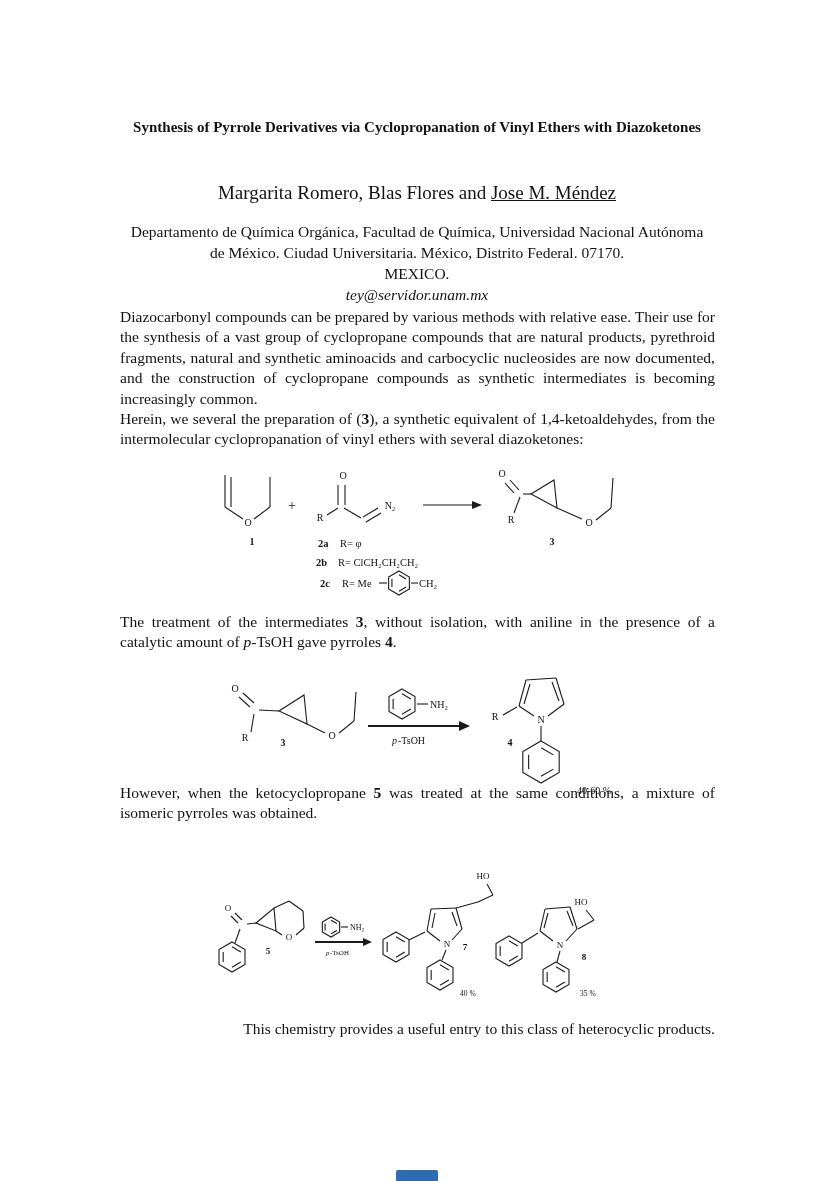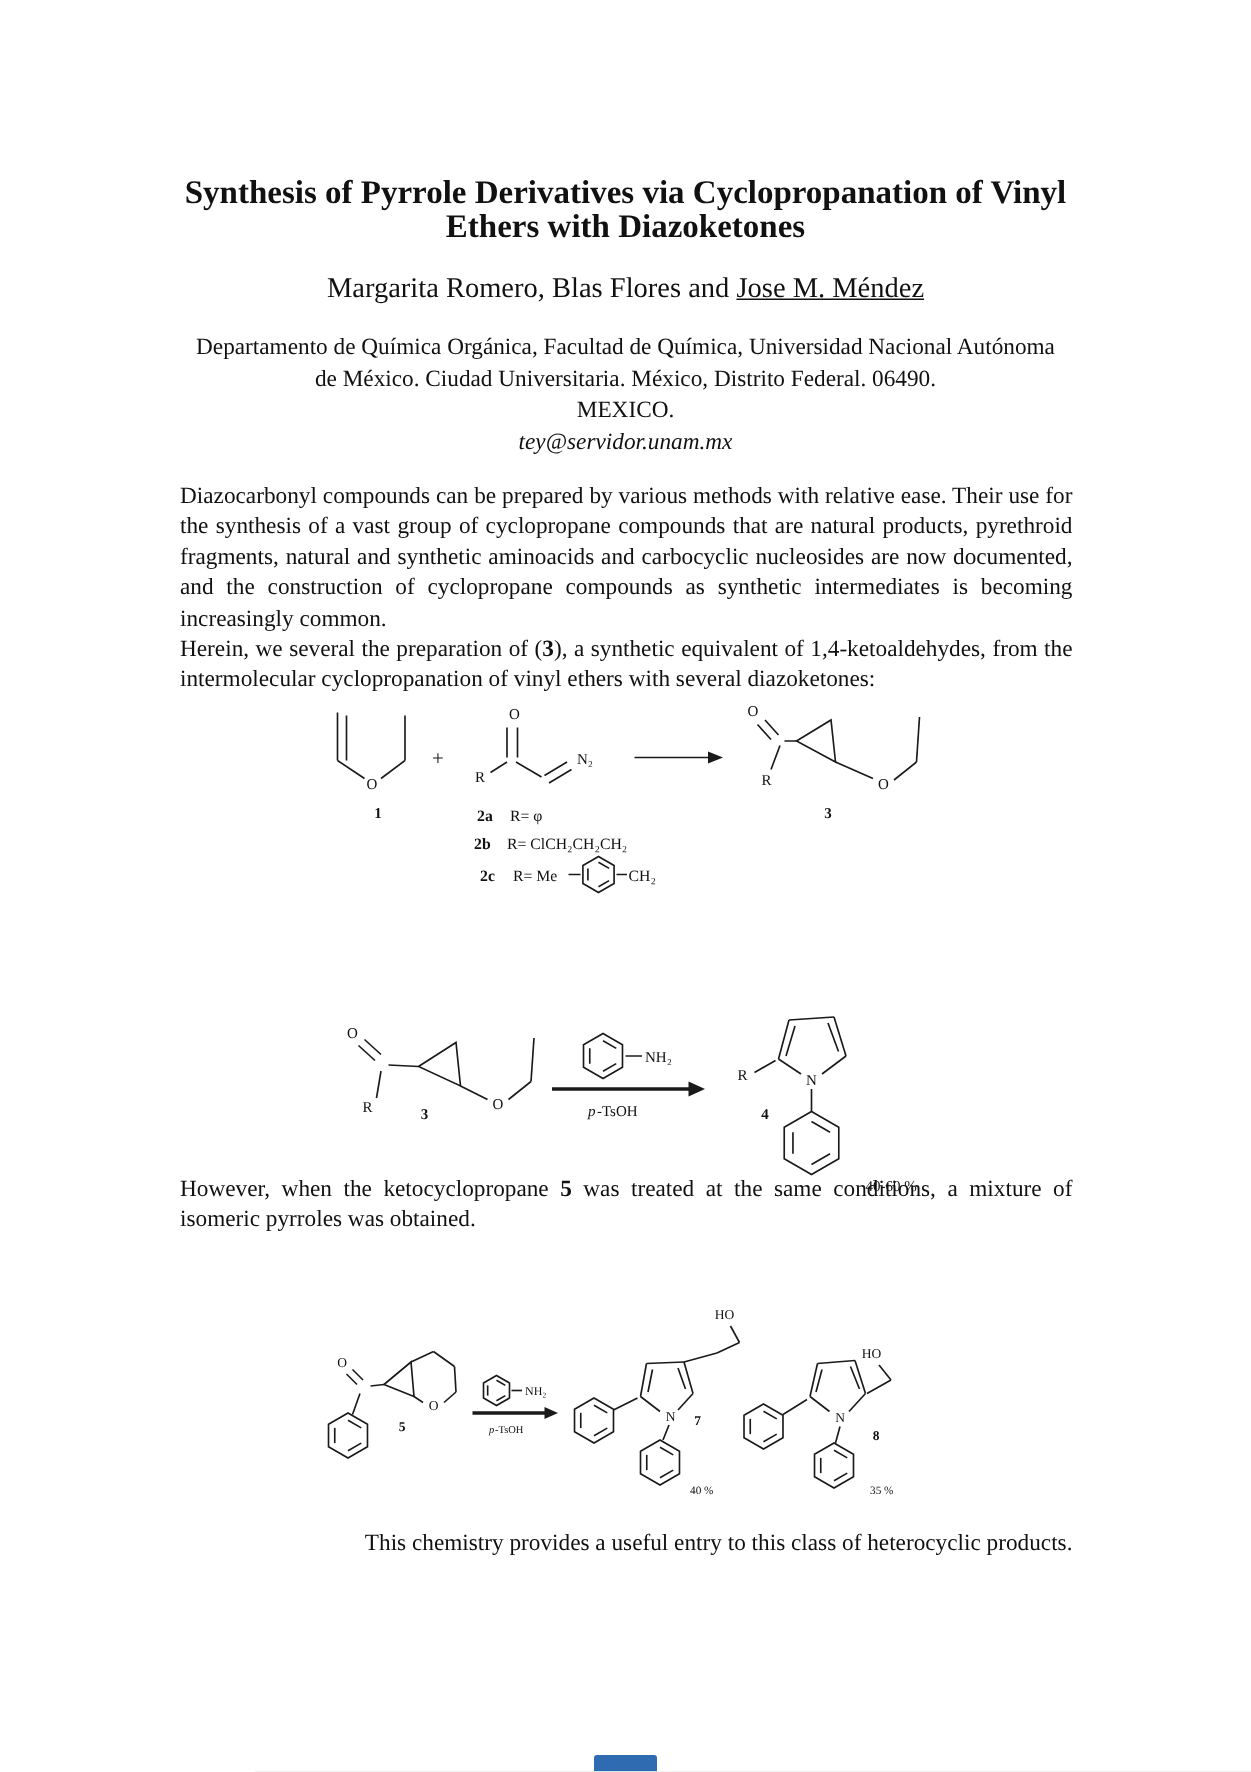--- a/index.html
+++ b/index.html
@@ -4,37 +4,37 @@
 <style>
   html,body { margin:0; padding:0; background:#e8e8e8; }
   .page {
     position:relative; width:834px; height:1181px; margin:0 auto;
     background:#ffffff; color:#111;
     font-family:"Liberation Serif","DejaVu Serif",serif;
     overflow:hidden;
   }
   .title {
     position:absolute; top:116px; left:110px; width:614px; margin:0;
-    text-align:center; font-size:22px; line-height:23px; font-weight:bold;
+    text-align:center; font-size:15px; line-height:23px; font-weight:bold;
   }
   .authors {
     position:absolute; top:182px; left:110px; width:614px;
     text-align:center; font-size:19px;
   }
   .u { text-decoration:underline; }
   .affil-block {
     position:absolute; top:221px; left:122px; width:590px;
     text-align:center; font-size:15.5px; line-height:21px;
   }
   .email { font-style:italic;text-align:center; }
   .bodyblock {
     position:absolute; left:120px; width:595px;
     font-size:15.5px; line-height:20.4px;
   }
-  .bb1 { top:321px; }
+  .bb1 { top:307px; }
   .bb3 { top:612px; }
   .bb4 { top:783px; }
   .bb5 { top:1019px; }
   p.just { text-align:justify; margin:0; }
   p.left { text-align:right; margin:0; }
   .it { font-style:italic; }
   .scheme { position:absolute; }
   .scheme1 { left:180px; top:461px; }
   .scheme2 { left:185px; top:664px; }
   .scheme3 { left:150px; top:864px; }
@@ -64,21 +64,21 @@
 </head>
 <body>
 
 <div class="page">
 
   <h1 class="title">Synthesis of Pyrrole Derivatives via Cyclopropanation of Vinyl Ethers with Diazoketones</h1>
 
   <div class="authors"><span>Margarita Romero, Blas Flores and </span><span class="u">Jose M. Méndez</span></div>
 
   <div class="affil-block">
-    <div>Departamento de Química Orgánica, Facultad de Química, Universidad Nacional Autónoma de México. Ciudad Universitaria. México, Distrito Federal. 06490.</div>
+    <div>Departamento de Química Orgánica, Facultad de Química, Universidad Nacional Autónoma de México. Ciudad Universitaria. México, Distrito Federal. 07170.</div>
     <div>MEXICO.</div>
     <div class="email">tey@servidor.unam.mx</div>
   </div>
 
   <div class="bodyblock bb1">
     <p class="just">Diazocarbonyl compounds can be prepared by various methods with relative ease. Their use for the synthesis of a vast group of cyclopropane compounds that are natural products, pyrethroid fragments, natural and synthetic aminoacids and carbocyclic nucleosides are now documented, and the construction of cyclopropane compounds as synthetic intermediates is becoming increasingly common.</p>
     <p class="just"><span>Herein, we several the preparation of (</span><b>3</b><span>), a synthetic equivalent of 1,4-ketoaldehydes, from the intermolecular cyclopropanation of vinyl ethers with several diazoketones:</span></p>
   </div>
 
   <div class="scheme scheme1">
@@ -140,20 +140,23 @@
         <polygon class="bond" points="351,33 374,19 377,47"></polygon>
         <line x1="377" y1="47" x2="402" y2="58"></line>
         <text class="atom" x="409" y="65">O</text>
         <line x1="416" y1="59" x2="431" y2="47"></line>
         <line x1="431" y1="47" x2="433" y2="17"></line>
         <text class="num" x="372" y="84">3</text>
       </g>
     </svg>
   </div>
 
+  <div class="bodyblock bb3">
+    <p class="just"><span>The treatment of the intermediates </span><b>3</b><span>, without isolation, with aniline in the presence of a catalytic amount of </span><span class="it">p</span><span>-TsOH gave pyrroles </span><b>4</b><span>.</span></p>
+  </div>
 
   <div class="scheme scheme2">
     <svg width="475" height="145" viewBox="0 0 475 145">
       <g>
         <text class="atom" x="50" y="28">O</text>
         <line x1="54" y1="33" x2="65" y2="43"></line>
         <line x1="58" y1="29" x2="69" y2="39"></line>
         <text class="atom" x="60" y="77">R</text>
         <line x1="66" y1="68" x2="69" y2="50"></line>
         <line x1="74" y1="46" x2="94" y2="47"></line>

